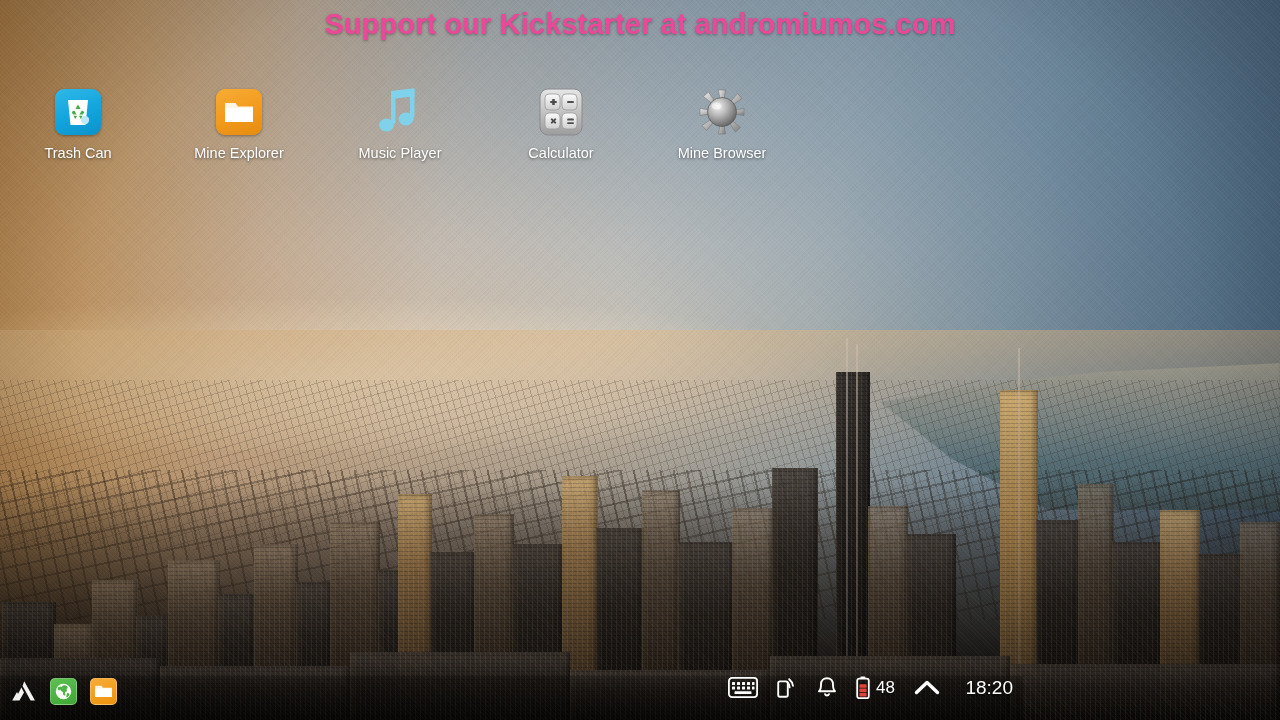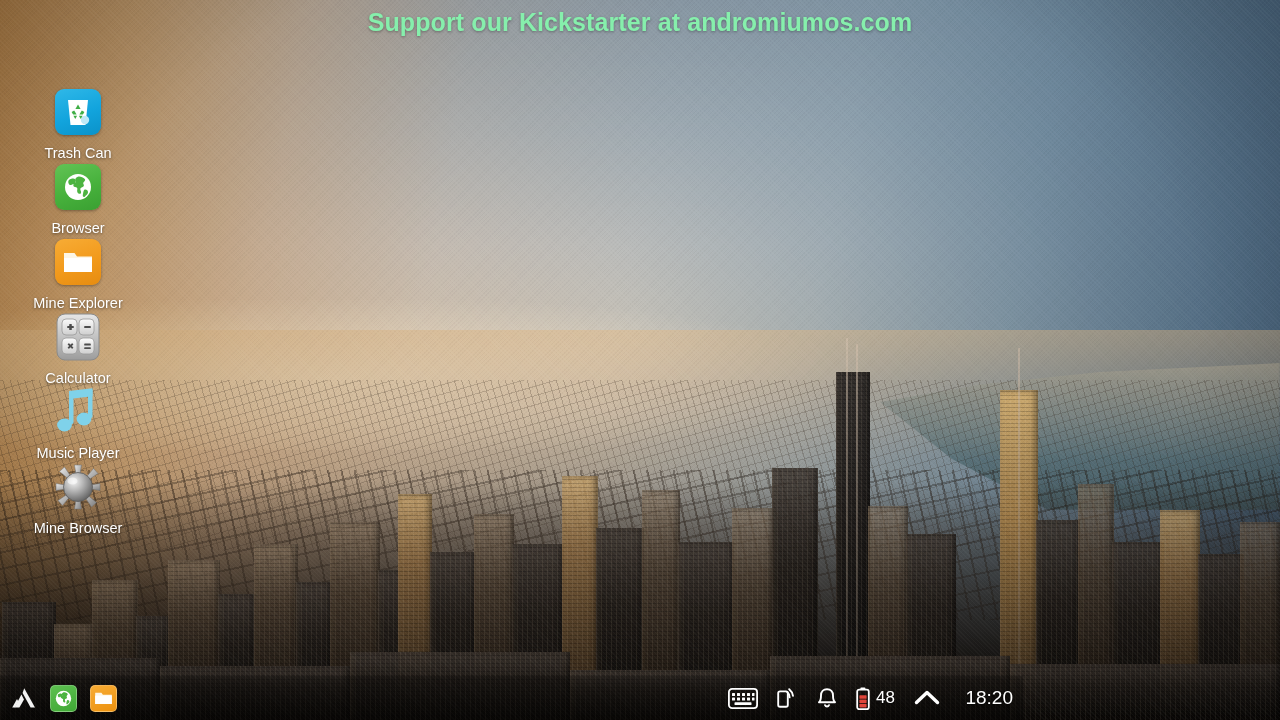--- a/index.html
+++ b/index.html
@@ -146,35 +146,36 @@
       repeating-linear-gradient(45deg, rgba(255,255,255,0.5) 0 1px, transparent 1px 3px),
       repeating-linear-gradient(-45deg, rgba(0,0,0,0.5) 0 1px, transparent 1px 3px);
   }
 
   
   #banner {
     position: absolute;
     left: 0; top: 8px;
     width: 1280px;
     text-align: center;
-    font-size: 25px;
+    font-size: 29px;
     font-weight: bold;
-    color: #86efac;
+    color: #ec4899;
     letter-spacing: 0.1px;
     text-shadow: 0 1px 3px rgba(0,0,0,0.35);
     z-index: 20;
   }
 
   
   #icon-grid {
     position: absolute;
     left: 14px; top: 86px;
     display: flex;
-    flex-direction: column;
+    flex-direction: row;
     z-index: 18;
+    gap: 33px;
   }
   .icon-cell {
     width: 128px;
     display: flex;
     flex-direction: column;
     align-items: center;
     cursor: pointer;
   }
   .icon-art {
     width: 52px; height: 52px;
@@ -200,21 +201,21 @@
   .tile-trash { background: linear-gradient(160deg, #2fb8e8 0%, #12a4dd 55%, #0b92c9 100%); }
   .tile-browser { background: linear-gradient(160deg, #62c355 0%, #47b13c 55%, #3aa032 100%); }
   .tile-files { background: linear-gradient(160deg, #f7ac35 0%, #f29a1c 55%, #e68c10 100%); }
 
   
   #taskbar {
     position: absolute;
     left: 0; bottom: 0;
     width: 1023px; height: 44px;
     display: flex;
-    align-items: center;
+    align-items: flex-start;
     justify-content: space-between;
     padding: 0 10px 0 8px;
     background: linear-gradient(180deg, rgba(8,7,6,0.30) 0%, rgba(6,5,4,0.55) 100%);
     z-index: 30;
   }
   #tb-left { display: flex; align-items: center; gap: 10px; }
   #tb-right { display: flex; align-items: center; gap: 18px; }
 
   .tb-btn {
     width: 30px; height: 30px;
@@ -334,48 +335,48 @@
               <path d="M17.8 13.4 L20.4 15.1 L18.9 17.6 L15.4 17.6 Z"></path>
               <path d="M9.4 18.8 H13.1 L11.3 21.9 Z"></path>
               <path d="M18.6 18.8 H14.9 L16.7 21.9 Z"></path>
             </g>
           </svg>
         </div>
       </div>
       <div class="icon-label">Trash Can</div>
     </div>
 
-    <div class="icon-cell">
-      <div class="icon-art">
-        <div class="tile tile-browser">
-          <svg class="svg-ico" width="32" height="32" viewBox="0 0 32 32">
-            <circle cx="16" cy="16" r="13" fill="#ffffff"></circle>
-            <g fill="#4cb441">
-              <path d="M7 9 C9 7.5 12 7 13.5 8.5 C14.6 9.6 13 10.8 13.8 12 C14.5 13 12.6 14 11.4 13.4 C10 12.7 9.4 14.6 8 14 C6.5 13.3 5.6 10.2 7 9 Z"></path>
-              <path d="M17 5.5 C19 5.6 21.4 6.4 22.8 8 C24 9.4 22.2 10.4 21.4 11.6 C20.6 12.8 22.4 13.6 21.8 15 C21.2 16.4 19 16 18.4 17.6 C17.8 19.2 19.6 20.4 19 22 C18.4 23.6 16.2 22.8 15.4 21.2 C14.6 19.6 16 18 15 16.8 C14 15.6 12 16.4 11.4 15 C10.8 13.6 13 13 13.6 11.6 C14.2 10.2 12.8 9 13.6 7.6 C14.2 6.5 15.6 5.45 17 5.5 Z"></path>
-              <path d="M22.8 18.6 C24.4 18.2 26.2 19.6 26 21.4 C25.8 23.2 24 24 23 25.4 C22 26.8 20.4 25.6 20.8 24 C21.2 22.4 21.4 19 22.8 18.6 Z"></path>
-            </g>
-          </svg>
-        </div>
-      </div>
-      <div class="icon-label">Browser</div>
-    </div>
 
     <div class="icon-cell">
       <div class="icon-art">
         <div class="tile tile-files">
           <svg class="svg-ico" width="32" height="26" viewBox="0 0 32 26">
             <path d="M2 4 H12.5 L15 7.5 H30 V23 H2 Z" fill="#fdf6e6"></path>
             <path d="M2 9 H30 V23 H2 Z" fill="#ffffff"></path>
           </svg>
         </div>
       </div>
       <div class="icon-label">Mine Explorer</div>
     </div>
 
+
+    <div class="icon-cell">
+      <div class="icon-art">
+        <svg class="svg-ico" width="46" height="50" viewBox="0 0 46 50">
+          <g fill="#7fd2ea">
+            <rect x="14" y="4" width="4.5" height="33" rx="1.4"></rect>
+            <rect x="33" y="2" width="4.5" height="29" rx="1.4"></rect>
+            <path d="M14 4 L37.5 1.2 V9.2 L14 12 Z"></path>
+            <ellipse cx="9.5" cy="38" rx="7.4" ry="6.4"></ellipse>
+            <ellipse cx="29" cy="32" rx="7.4" ry="6.4"></ellipse>
+          </g>
+        </svg>
+      </div>
+      <div class="icon-label">Music Player</div>
+    </div>
 
     <div class="icon-cell">
       <div class="icon-art">
         <svg class="svg-ico" width="46" height="48" viewBox="0 0 46 48">
           <defs>
             <linearGradient id="calcBody" x1="0" y1="0" x2="0" y2="1">
               <stop offset="0%" stop-color="#e6e6e6"></stop>
               <stop offset="50%" stop-color="#c3c3c3"></stop>
               <stop offset="100%" stop-color="#9c9c9c"></stop>
             </linearGradient>
@@ -398,35 +399,20 @@
             <rect x="29.2" y="30.6" width="6.6" height="1.9" rx="0.6"></rect>
             <rect x="29.2" y="34.2" width="6.6" height="1.9" rx="0.6"></rect>
           </g>
         </svg>
       </div>
       <div class="icon-label">Calculator</div>
     </div>
 
     <div class="icon-cell">
       <div class="icon-art">
-        <svg class="svg-ico" width="46" height="50" viewBox="0 0 46 50">
-          <g fill="#7fd2ea">
-            <rect x="14" y="4" width="4.5" height="33" rx="1.4"></rect>
-            <rect x="33" y="2" width="4.5" height="29" rx="1.4"></rect>
-            <path d="M14 4 L37.5 1.2 V9.2 L14 12 Z"></path>
-            <ellipse cx="9.5" cy="38" rx="7.4" ry="6.4"></ellipse>
-            <ellipse cx="29" cy="32" rx="7.4" ry="6.4"></ellipse>
-          </g>
-        </svg>
-      </div>
-      <div class="icon-label">Music Player</div>
-    </div>
-
-    <div class="icon-cell">
-      <div class="icon-art">
         <svg class="svg-ico" width="50" height="50" viewBox="0 0 50 50">
           <defs>
             <radialGradient id="mineBall" cx="36%" cy="32%" r="72%">
               <stop offset="0%" stop-color="#f2f2f2"></stop>
               <stop offset="42%" stop-color="#b9b9b9"></stop>
               <stop offset="100%" stop-color="#636363"></stop>
             </radialGradient>
             <linearGradient id="spikeG" x1="0" y1="0" x2="1" y2="1">
               <stop offset="0%" stop-color="#e9e9e9"></stop>
               <stop offset="100%" stop-color="#7e7e7e"></stop>

